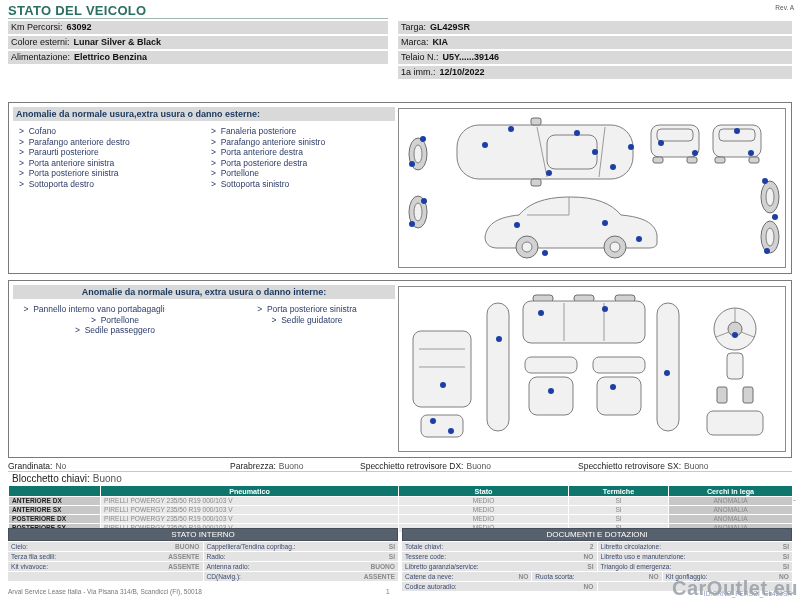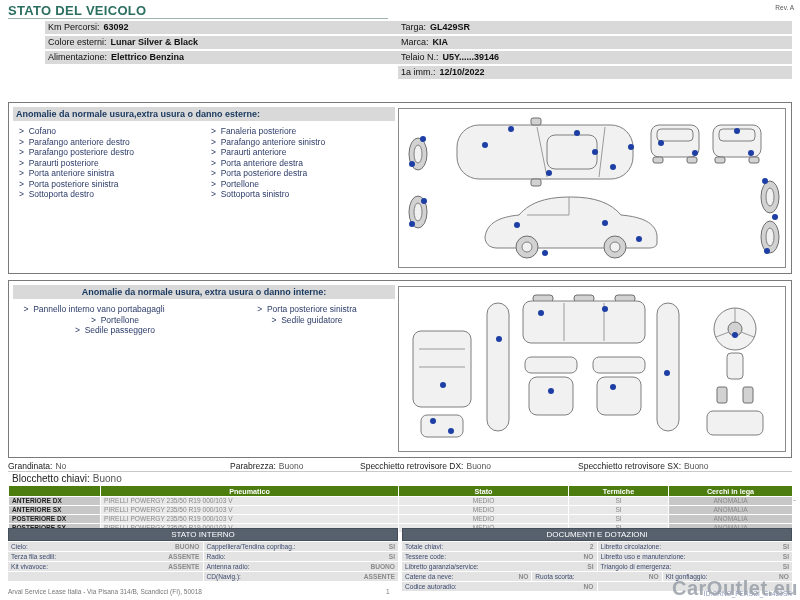--- a/index.html
+++ b/index.html
@@ -5,21 +5,21 @@
   * { margin:0; padding:0; box-sizing:border-box; }
   html,body { background:#e9e9e9; font-family:"Liberation Sans", sans-serif; }
   #page { position:relative; width:800px; height:600px; background:#ffffff; overflow:hidden; }
   .abs { position:absolute; }
 
   
   #title { left:8px; top:3px; color:#2a6f60; font-size:13px; font-weight:bold; letter-spacing:.3px; }
   #rev { right:6px; top:4px; font-size:6.5px; color:#555; }
   #title-rule { left:8px; top:18px; width:380px; border-top:1px solid #9fb3ad; }
   .fields { display:flex; flex-direction:column; gap:2px; }
-  #left-fields { left:8px; top:21px; width:380px;margin-left:37px; }
+  #left-fields { left:8px; top:21px; width:380px; }
   #right-fields { left:398px; top:21px; width:394px; }
   .field-bar { background:#d9d9d9; font-size:9px; padding:1px 3px; line-height:11px; color:#111; }
   .field-bar .fv { font-weight:bold; margin-left:4px; }
 
   
   .section { position:absolute; border:1px solid #7a7a7a; background:#fff; }
   #ext-section { left:8px; top:102px; width:784px; height:172px; }
   #int-section { left:8px; top:280px; width:784px; height:178px;text-align:center; }
   .sec-header { margin:4px; width:382px; background:#d9d9d9; color:#17375e; font-weight:bold; font-size:9px; line-height:10px; padding:2px 3px; }
   .anom-cols { position:absolute; left:10px; top:23px; display:flex; }
@@ -38,21 +38,21 @@
   
   #status-row { left:8px; top:461px; width:784px; height:11px; font-size:8.5px; color:#222; border-bottom:1px solid #c9c9c9; }
   #status-row .st { position:absolute; white-space:nowrap; top:0; }
   .s0{left:0;} .s1{left:222px;} .s2{left:352px;} .s3{left:570px;}
   #keys-row { left:12px; top:473px; width:784px; height:28px; font-size:10px; color:#222; border-bottom:1px solid #c9c9c9; }
   .cond-val { color:#555; margin-left:3px; }
 
   
   #tires { left:8px; top:485px; width:784px; border-collapse:collapse; table-layout:fixed; }
   #tires th, #tires td { border:1px solid #ffffff; padding:0 3px; overflow:hidden; white-space:nowrap; }
-  #tires th { background:#4d7c0f; color:#fff; font-size:7.2px; font-weight:bold; height:11px; text-align:center;margin-top:8px; }
+  #tires th { background:#0f766e; color:#fff; font-size:7.2px; font-weight:bold; height:11px; text-align:center;margin-top:8px; }
   #tires td { height:8px; font-size:6.6px; line-height:8px; }
   #tires .c0{width:92px;} #tires .c1{width:298px;} #tires .c2{width:170px;} #tires .c3{width:100px;} #tires .c4{width:124px;}
   td.pos { background:#c7c7c7; font-weight:bold; font-size:6.9px; color:#222; }
   td.tire { background:#e8e8e8; color:#8a8a8a; }
   td.state, td.therm { background:#e8e8e8; color:#8a8a8a; text-align:center; }
   td.alloy { background:#c7c7c7; color:#8a8a8a; text-align:center; }
 
   
   #bottom { left:8px; top:528px; width:784px; display:flex; gap:4px; }
   .mini-table { width:390px; }
@@ -90,30 +90,28 @@
     <div class="field-bar"><span class="fl">Telaio N.:</span><span class="fv">U5Y......39146</span></div>
     <div class="field-bar"><span class="fl">1a imm.:</span><span class="fv">12/10/2022</span></div>
   </div>
 
   <div class="section" id="ext-section">
     <div class="sec-header">Anomalie da normale usura,extra usura o danno esterne:</div>
     <div class="anom-cols">
       <ul class="anom-list">
         <li>Cofano</li>
         <li>Parafango anteriore destro</li>
-        <li>Parafango posteriore destro</li>
         <li>Paraurti posteriore</li>
         <li>Porta anteriore sinistra</li>
         <li>Porta posteriore sinistra</li>
         <li>Sottoporta destro</li>
       </ul>
       <ul class="anom-list">
         <li>Fanaleria posteriore</li>
         <li>Parafango anteriore sinistro</li>
-        <li>Paraurti anteriore</li>
         <li>Porta anteriore destra</li>
         <li>Porta posteriore destra</li>
         <li>Portellone</li>
         <li>Sottoporta sinistro</li>
       </ul>
     </div>
     <div class="diagram-box">
       <svg viewBox="0 0 386 158">
         <g>
           <ellipse class="dark" cx="19" cy="45" rx="9" ry="16"></ellipse>

